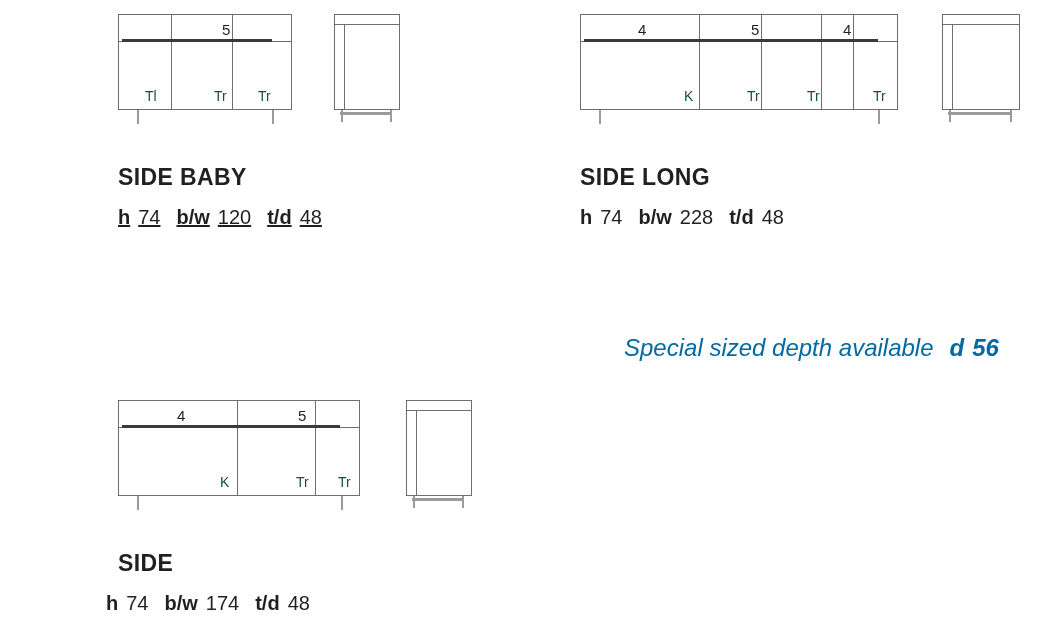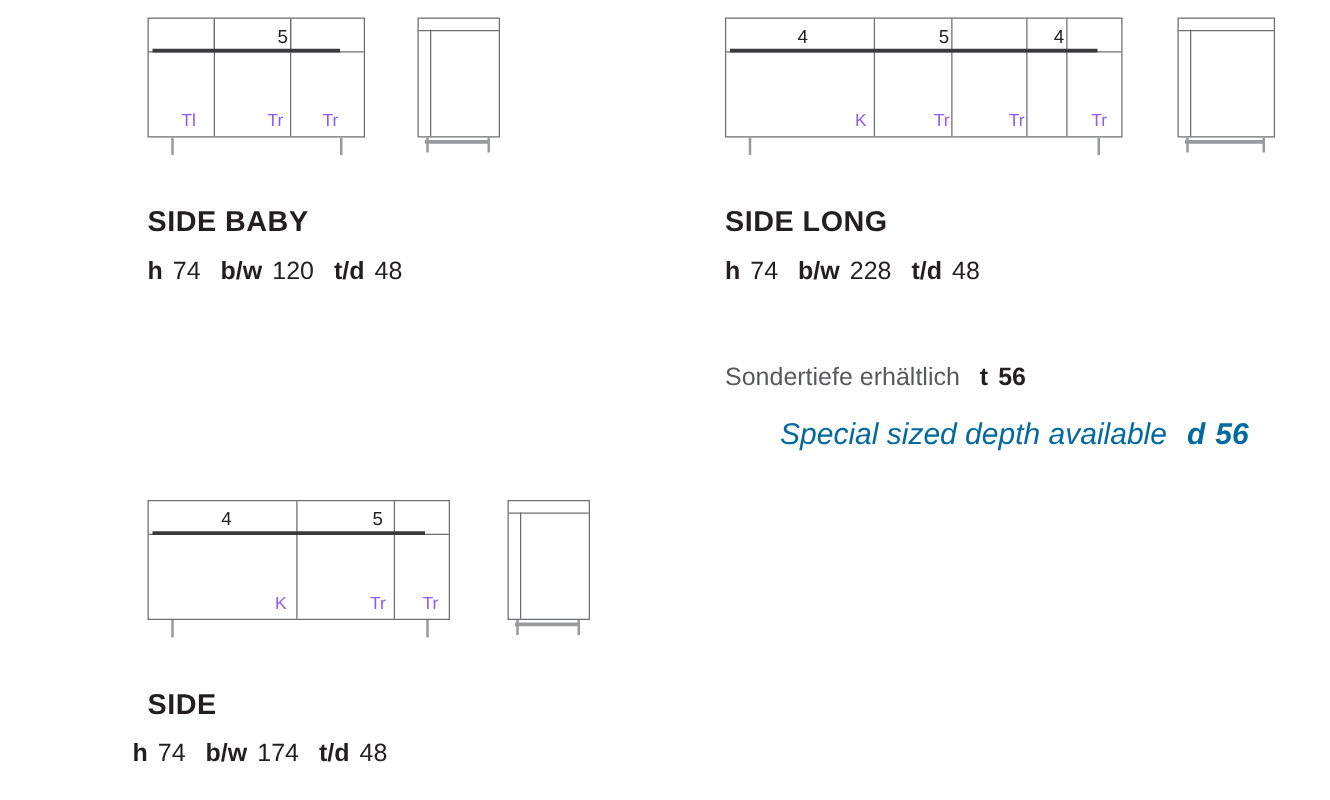--- a/index.html
+++ b/index.html
@@ -50,21 +50,21 @@
   }
   .compartment-num {
     position: absolute;
     font-size: 15px;
     color: #231f20;
     line-height: 1;
   }
   .compartment-label {
     position: absolute;
     font-size: 14px;
-    color: #8b5cf6;
+    color: #14532d;
     line-height: 1;
   }
   .leg {
     position: absolute;
     width: 2px;
     background: #9a9b9e;
   }
   .side-base {
     position: absolute;
     height: 3px;
@@ -135,21 +135,21 @@
       <div class="hline" style="top:9px;"></div>
       <div class="vline" style="left:9px; top:9px;"></div>
     </div>
     <div class="side-base" style="left:340px; top:112px; width:52px;"></div>
     <div class="leg" style="left:341px; top:110px; height:12px;"></div>
     <div class="leg" style="left:390px; top:110px; height:12px;"></div>
   </div>
 
   <div class="title" style="left:118px; top:164px;">SIDE BABY</div>
 
-  <div class="dims" style="left:118px; top:206px;">
+  <div class="dims" style="left:118px; top:206px;text-decoration:underline;">
     <b>h</b><span class="sp"></span><span>74</span><span class="sp"></span><span class="sp"></span><b>b/w</b><span class="sp"></span><span>120</span><span class="sp"></span><span class="sp"></span><b>t/d</b><span class="sp"></span><span>48</span>
   </div>
 </div>
 
 <div class="product-block" style="left:0; top:0; width:1064px; height:380px;">
 
   <div class="drawing" style="left:0; top:0;">
     <div class="front-view" style="left:580px; top:14px; width:318px; height:96px;">
       <div class="hline" style="top:26px;"></div>
       <div class="vline" style="left:118px;"></div>
@@ -179,23 +179,20 @@
     <div class="leg" style="left:949px; top:110px; height:12px;"></div>
     <div class="leg" style="left:1010px; top:110px; height:12px;"></div>
   </div>
 
   <div class="title" style="left:580px; top:164px;">SIDE LONG</div>
 
   <div class="dims" style="left:580px; top:206px;">
     <b>h</b><span class="sp"></span><span>74</span><span class="sp"></span><span class="sp"></span><b>b/w</b><span class="sp"></span><span>228</span><span class="sp"></span><span class="sp"></span><b>t/d</b><span class="sp"></span><span>48</span>
   </div>
 
-  <div class="note-de" style="left:580px; top:291px;">
-    <span>Sondertiefe erhältlich</span><span class="sp"></span><span class="sp"></span><b>t</b><span class="sp"></span><b>56</b>
-  </div>
 
   <div class="note-en" style="left:580px; top:334px;">
     <span>Special sized depth available</span><span class="sp"></span><span class="sp"></span><b>d</b><span class="sp"></span><b>56</b>
   </div>
 </div>
 
 <div class="product-block" style="left:0; top:386px; width:520px; height:254px;">
 
   <div class="drawing" style="left:0; top:0;">
     <div class="front-view" style="left:118px; top:14px; width:242px; height:96px;">

